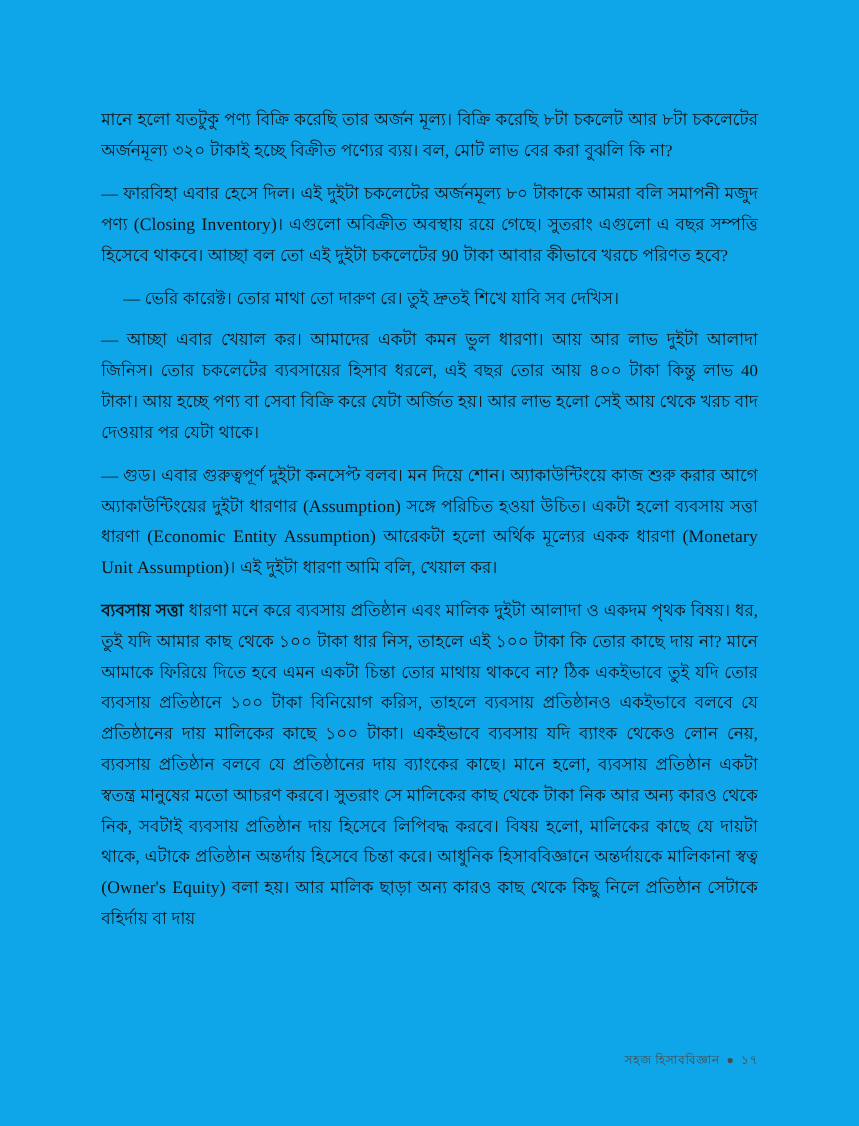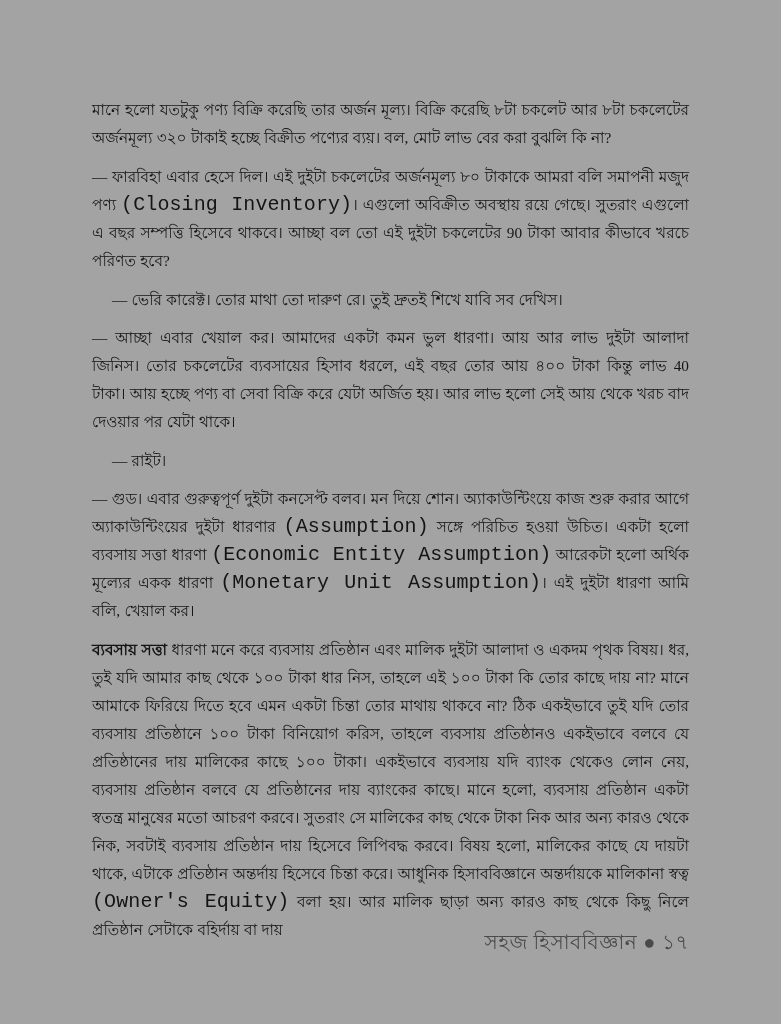--- a/index.html
+++ b/index.html
@@ -12,21 +12,21 @@
   body {
     font-family: "Liberation Serif", "DejaVu Serif", serif;
     color: #1a1a1a;
   }
 
   .page {
     position: relative;
     width: 781px;
     height: 1024px;
     margin: 0 auto;
-    background: #a3a3a3;
+    background: #0ea5e9;
     box-sizing: border-box;
     overflow: hidden;
   }
 
   .content {
     position: absolute;
     left: 92px;
     top: 96px;
     width: 597px;
   }
@@ -52,33 +52,33 @@
     margin-bottom: 10px;
     margin-left: 20px;
   }
 
   b, .bold {
     font-weight: 700;
   }
 
   
   .en {
-    font-family: Liberation Mono, monospace;
-    font-size: 20px;
+    font-family: Liberation Serif, serif;
+    font-size: 16px;
     letter-spacing: 0.1px;
   }
 
   
   .footer {
     position: absolute;
     left: 92px;
     right: 92px;
-    top: 932px;
+    top: 954px;
     text-align: right;
-    font-size: 20px;
+    font-size: 11px;
     line-height: 20px;
     color: #4a4a4a;
     font-family: "Liberation Serif", "DejaVu Serif", serif;
     letter-spacing: 0.6px;
     white-space: nowrap;
   }
 
   .footer .dot {
     display: inline-block;
     margin: 0 6px;
@@ -108,23 +108,20 @@
 
     <p class="para tight">
       <span>— ভেরি কারেক্ট। তোর মাথা তো দারুণ রে। তুই দ্রুতই শিখে যাবি সব দেখিস।</span>
     </p>
 
 
     <p class="para">
       <span>— আচ্ছা এবার খেয়াল কর। আমাদের একটা কমন ভুল ধারণা। আয় আর লাভ দুইটা আলাদা জিনিস। তোর চকলেটের ব্যবসায়ের হিসাব ধরলে, এই বছর তোর আয় ৪০০ টাকা কিন্তু লাভ 40 টাকা। আয় হচ্ছে পণ্য বা সেবা বিক্রি করে যেটা অর্জিত হয়। আর লাভ হলো সেই আয় থেকে খরচ বাদ দেওয়ার পর যেটা থাকে।</span>
     </p>
 
-    <p class="para tight">
-      <span>— রাইট।</span>
-    </p>
 
     <p class="para">
       <span>— গুড। এবার গুরুত্বপূর্ণ দুইটা কনসেপ্ট বলব। মন দিয়ে শোন। অ্যাকাউন্টিংয়ে কাজ শুরু করার আগে অ্যাকাউন্টিংয়ের দুইটা ধারণার </span><span class="en">(Assumption)</span><span> সঙ্গে পরিচিত হওয়া উচিত। একটা হলো ব্যবসায় সত্তা ধারণা </span><span class="en">(Economic Entity Assumption)</span><span> আরেকটা হলো অর্থিক মূল্যের একক ধারণা </span><span class="en">(Monetary Unit Assumption)</span><span>। এই দুইটা ধারণা আমি বলি, খেয়াল কর।</span>
     </p>
 
     <p class="para">
       <b class="bold">ব্যবসায় সত্তা</b><span> ধারণা মনে করে ব্যবসায় প্রতিষ্ঠান এবং মালিক দুইটা আলাদা ও একদম পৃথক বিষয়। ধর, তুই যদি আমার কাছ থেকে ১০০ টাকা ধার নিস, তাহলে এই ১০০ টাকা কি তোর কাছে দায় না? মানে আমাকে ফিরিয়ে দিতে হবে এমন একটা চিন্তা তোর মাথায় থাকবে না? ঠিক একইভাবে তুই যদি তোর ব্যবসায় প্রতিষ্ঠানে ১০০ টাকা বিনিয়োগ করিস, তাহলে ব্যবসায় প্রতিষ্ঠানও একইভাবে বলবে যে প্রতিষ্ঠানের দায় মালিকের কাছে ১০০ টাকা। একইভাবে ব্যবসায় যদি ব্যাংক থেকেও লোন নেয়, ব্যবসায় প্রতিষ্ঠান বলবে যে প্রতিষ্ঠানের দায় ব্যাংকের কাছে। মানে হলো, ব্যবসায় প্রতিষ্ঠান একটা স্বতন্ত্র মানুষের মতো আচরণ করবে। সুতরাং সে মালিকের কাছ থেকে টাকা নিক আর অন্য কারও থেকে নিক, সবটাই ব্যবসায় প্রতিষ্ঠান দায় হিসেবে লিপিবদ্ধ করবে। বিষয় হলো, মালিকের কাছে যে দায়টা থাকে, এটাকে প্রতিষ্ঠান অন্তর্দায় হিসেবে চিন্তা করে। আধুনিক হিসাববিজ্ঞানে অন্তর্দায়কে মালিকানা স্বত্ব </span><span class="en">(Owner's Equity)</span><span> বলা হয়। আর মালিক ছাড়া অন্য কারও কাছ থেকে কিছু নিলে প্রতিষ্ঠান সেটাকে বহির্দায় বা দায় </span>
     </p>
 
   </div>

